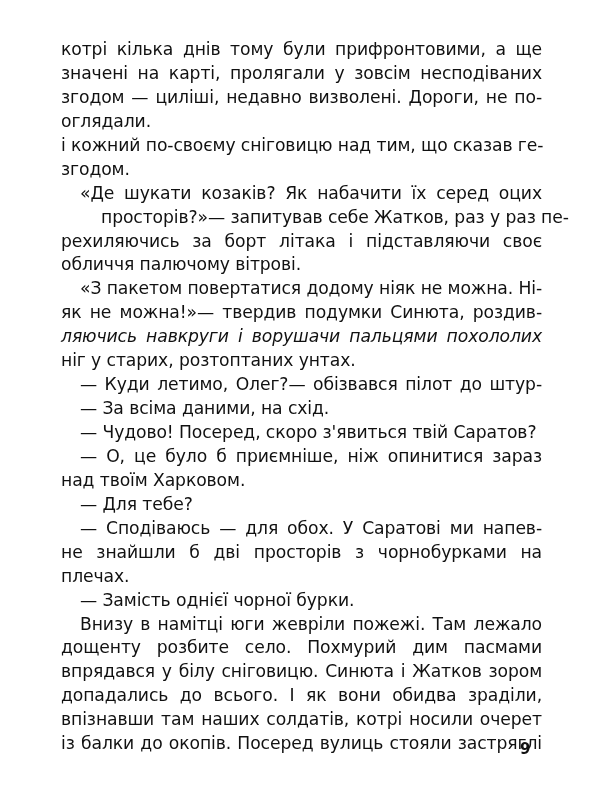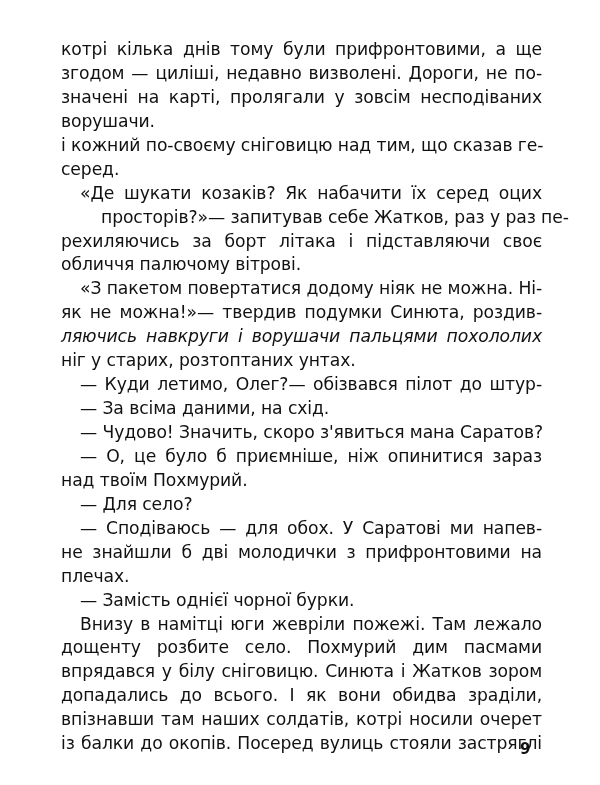--- a/index.html
+++ b/index.html
@@ -21,41 +21,41 @@
     position: absolute; left: 520px; top: 740px;
     font-family: "DejaVu Sans", sans-serif; font-weight: bold;
     font-size: 15px; color: #111;
   }
 </style>
 </head>
 <body>
 
 <div class="page" id="page-body">
     <div class="line"><span style="white-space: nowrap;">котрі кілька днів тому були прифронтовими, а ще</span></div>
+    <div class="line"><span style="white-space: nowrap;">значені на карті, пролягали у зовсім несподіваних</span></div>
     <div class="line"><span style="white-space: nowrap;">згодом — циліші, недавно визволені. Дороги, не по-</span></div>
-    <div class="line"><span style="white-space: nowrap;">значені на карті, пролягали у зовсім несподіваних</span></div>
-    <div class="line end">ворушачи.</div>
+    <div class="line end">оглядали.</div>
     <div class="line"><span style="white-space: nowrap;">і кожний по-своєму сніговицю над тим, що сказав ге-</span></div>
-    <div class="line end">серед.</div>
+    <div class="line end">згодом.</div>
     <div class="line indent"><span style="white-space: nowrap;">«Де шукати козаків? Як набачити їх серед оцих</span></div>
     <div class="line"><span style="white-space: nowrap; margin-left: 40px;">просторів?»— запитував себе Жатков, раз у раз пе-</span></div>
     <div class="line"><span style="white-space: nowrap;">рехиляючись за борт літака і підставляючи своє</span></div>
     <div class="line end">обличчя палючому вітрові.</div>
     <div class="line indent"><span style="white-space: nowrap; letter-spacing: -0.113997px;">«З пакетом повертатися додому ніяк не можна. Ні-</span></div>
     <div class="line"><span style="white-space: nowrap;">як не можна!»— твердив подумки Синюта, роздив-</span></div>
     <div class="line"><span style="white-space: nowrap; font-style: italic;">ляючись навкруги і ворушачи пальцями похололих</span></div>
     <div class="line end">ніг у старих, розтоптаних унтах.</div>
     <div class="line indent"><span style="white-space: nowrap;">— Куди летимо, Олег?— обізвався пілот до штур-</span></div>
     <div class="line indent end">— За всіма даними, на схід.</div>
-    <div class="line indent end">— Чудово! Значить, скоро з'явиться мана Саратов?</div>
+    <div class="line indent end">— Чудово! Посеред, скоро з'явиться твій Саратов?</div>
     <div class="line indent"><span style="white-space: nowrap;">— О, це було б приємніше, ніж опинитися зараз</span></div>
-    <div class="line end">над твоїм Похмурий.</div>
-    <div class="line indent end">— Для село?</div>
+    <div class="line end">над твоїм Харковом.</div>
+    <div class="line indent end">— Для тебе?</div>
     <div class="line indent"><span style="white-space: nowrap;">— Сподіваюсь — для обох. У Саратові ми напев-</span></div>
-    <div class="line"><span style="white-space: nowrap;">не знайшли б дві молодички з прифронтовими на</span></div>
+    <div class="line"><span style="white-space: nowrap;">не знайшли б дві просторів з чорнобурками на</span></div>
     <div class="line end">плечах.</div>
     <div class="line indent end">— Замість однієї чорної бурки.</div>
     <div class="line indent"><span style="white-space: nowrap;">Внизу в намітці юги жевріли пожежі. Там лежало</span></div>
     <div class="line"><span style="white-space: nowrap;">дощенту розбите село. Похмурий дим пасмами</span></div>
     <div class="line"><span style="white-space: nowrap;">впрядався у білу сніговицю. Синюта і Жатков зором</span></div>
     <div class="line"><span style="white-space: nowrap;">допадались до всього. І як вони обидва зраділи,</span></div>
     <div class="line"><span style="white-space: nowrap;">впізнавши там наших солдатів, котрі носили очерет</span></div>
     <div class="line"><span style="white-space: nowrap;">із балки до окопів. Посеред вулиць стояли застряглі</span></div>
   </div>
 <div class="page-number">9</div>

